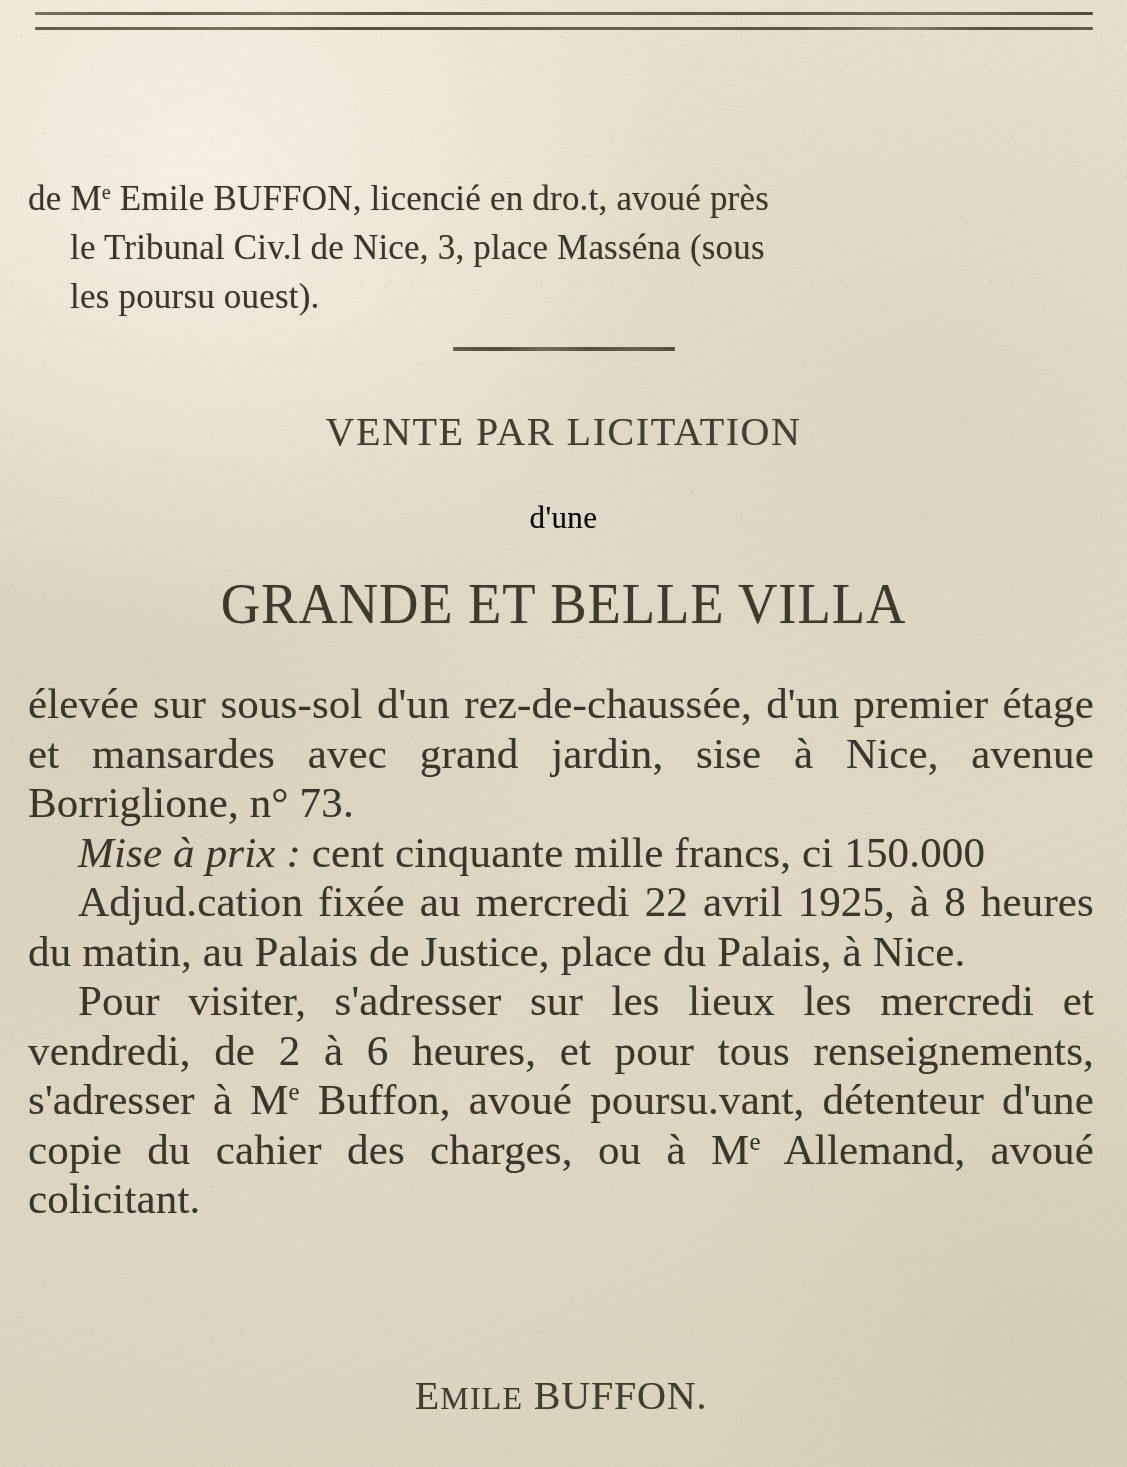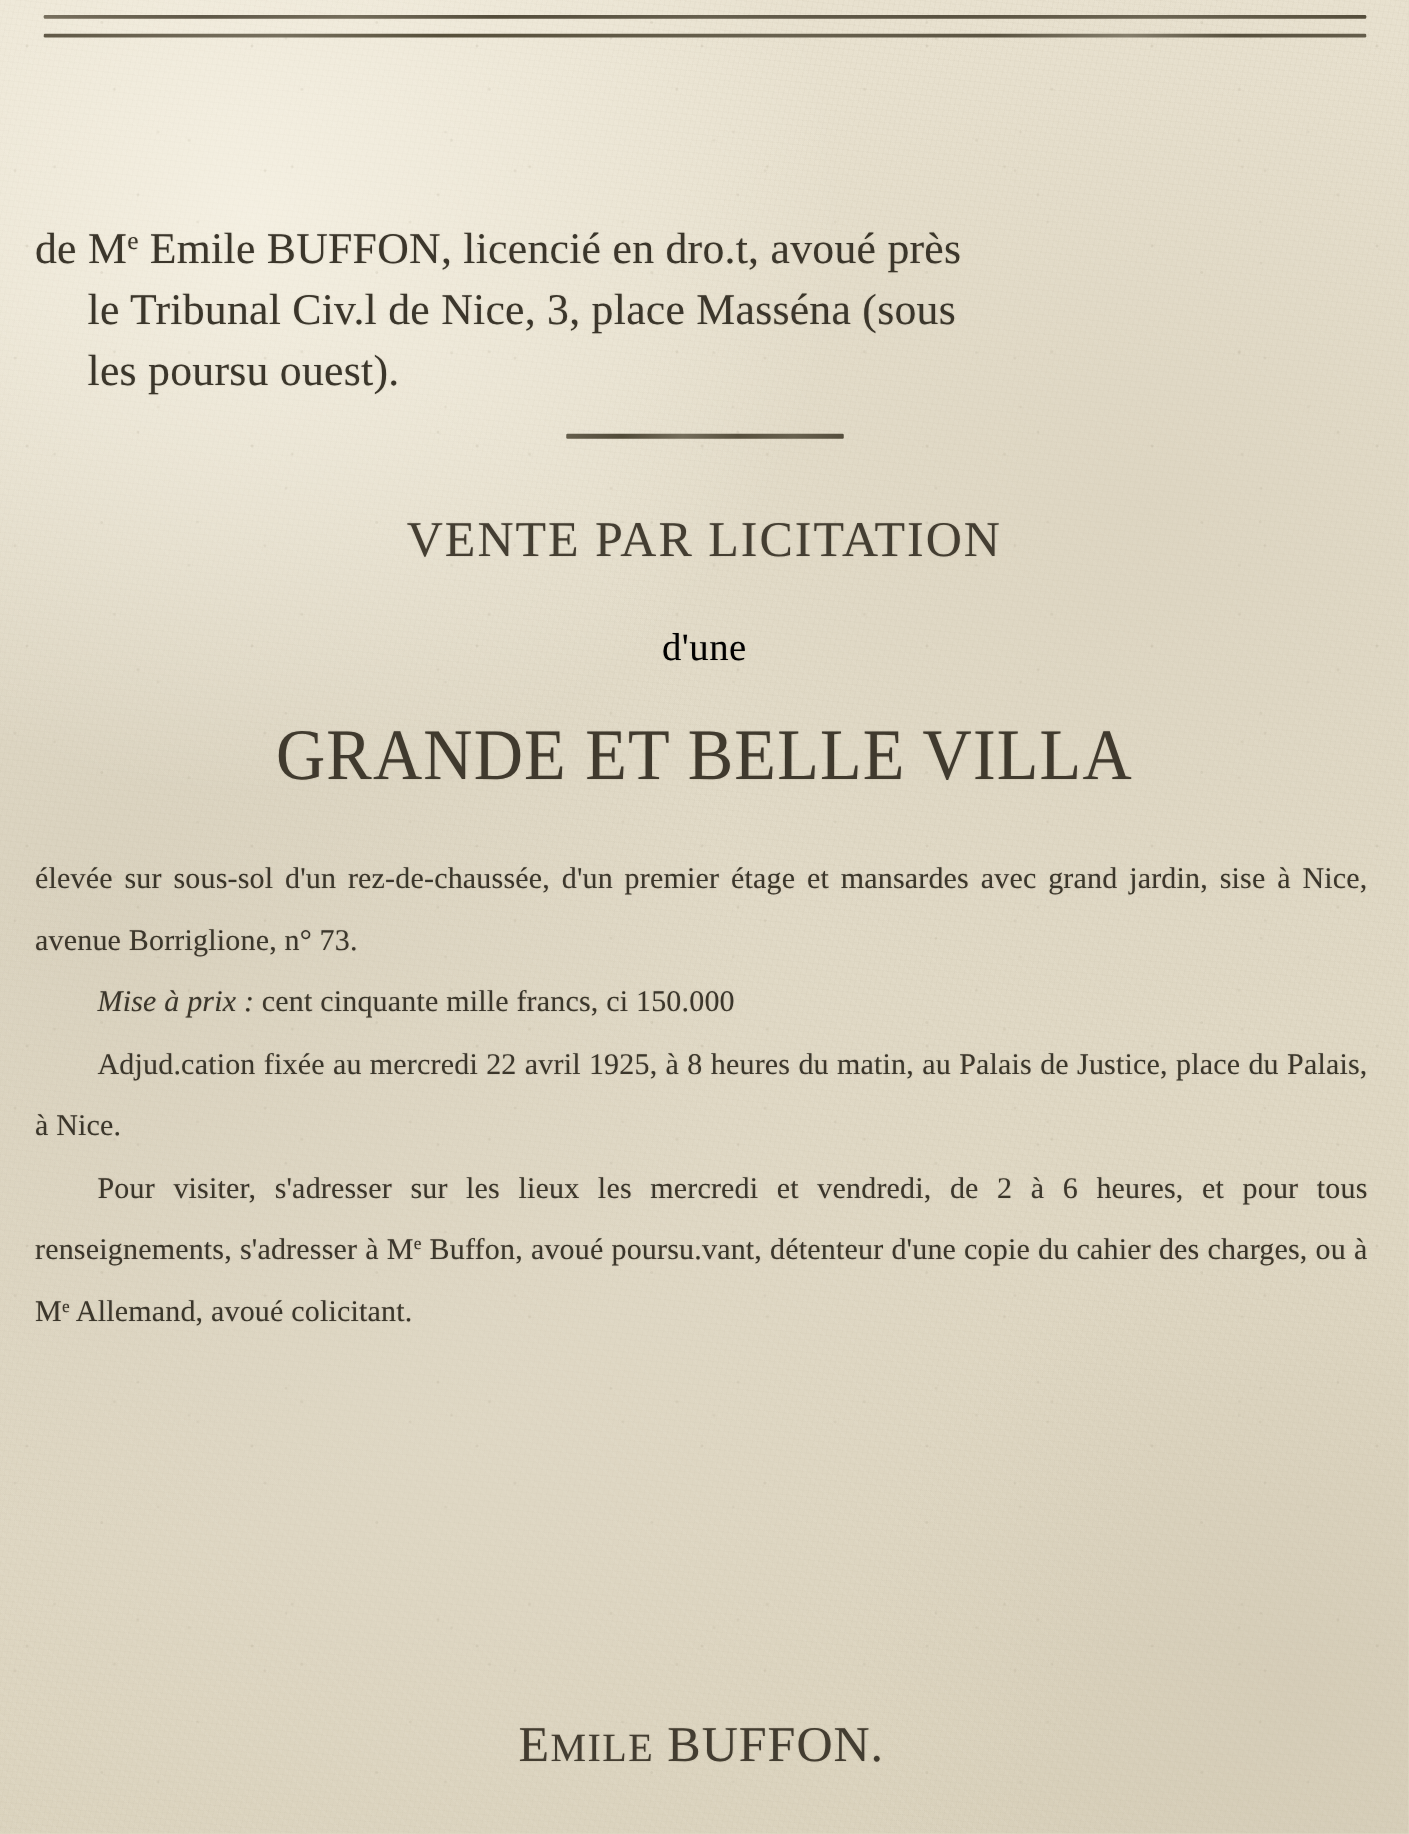--- a/index.html
+++ b/index.html
@@ -163,21 +163,21 @@
     color: #403a2e;
     transform: scaleX(0.94);
   }
 
   
   .body-text {
     position: absolute;
     top: 679px;
     left: 28px;
     width: 1066px;
-    font-size: 24px;
+    font-size: 43px;
     line-height: 49.5px;
     color: #3b362b;
     text-align: justify;
     letter-spacing: 0.15px;
   }
   .body-text p {
     margin: 0;
     text-align: justify;
     text-align-last: left;
   }

